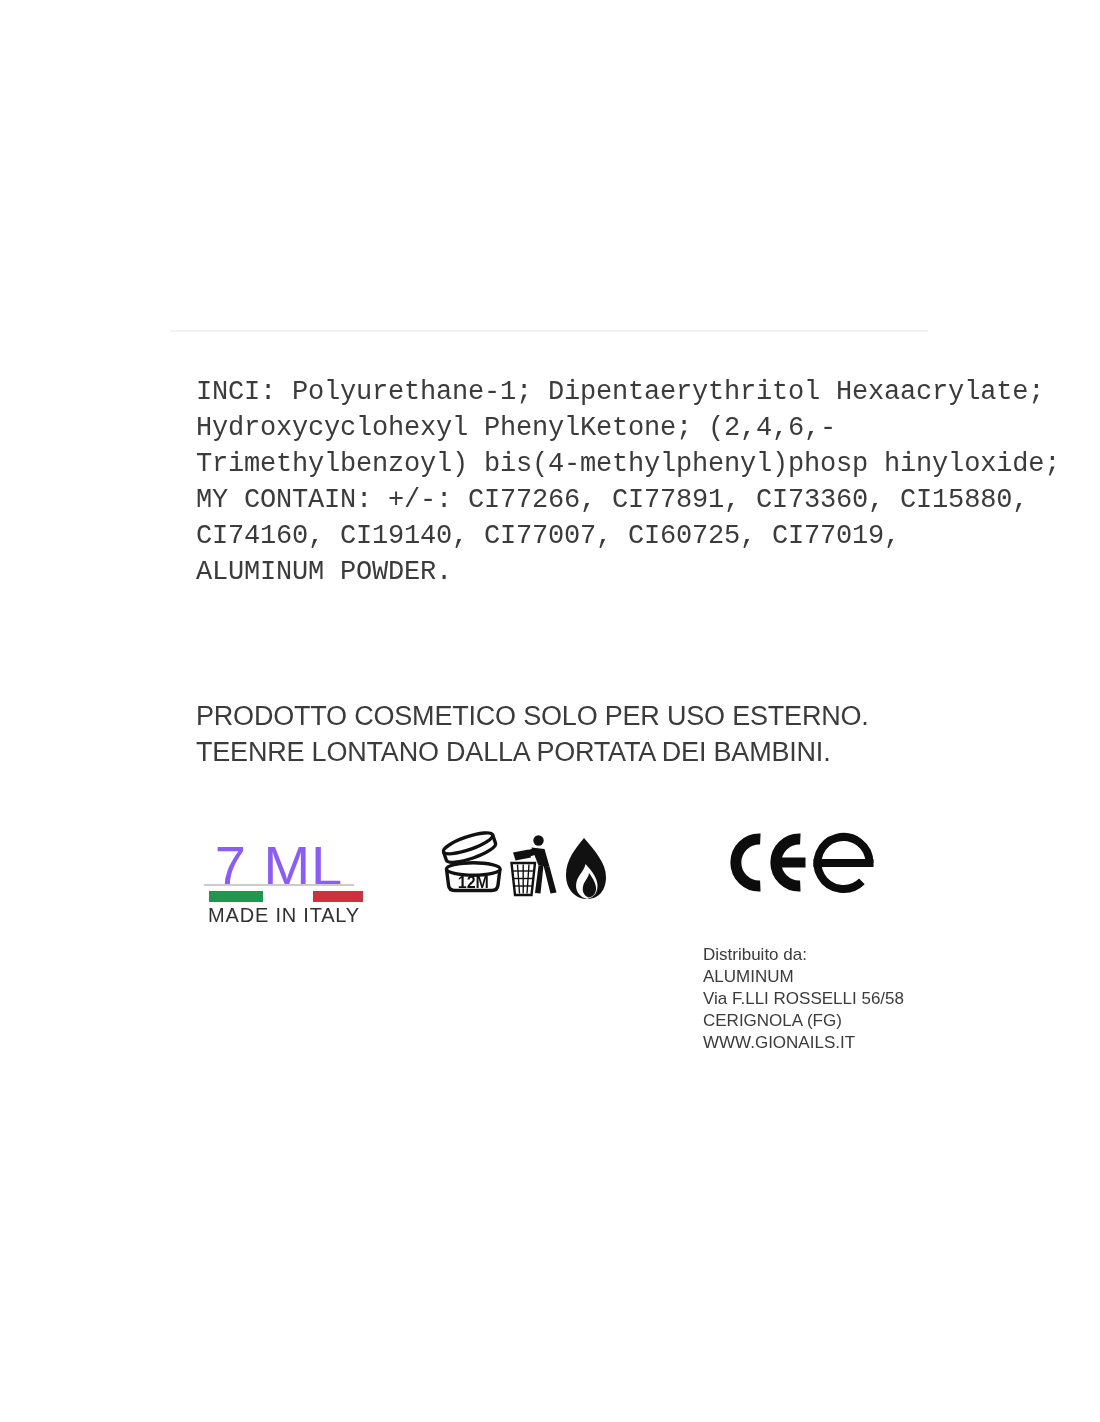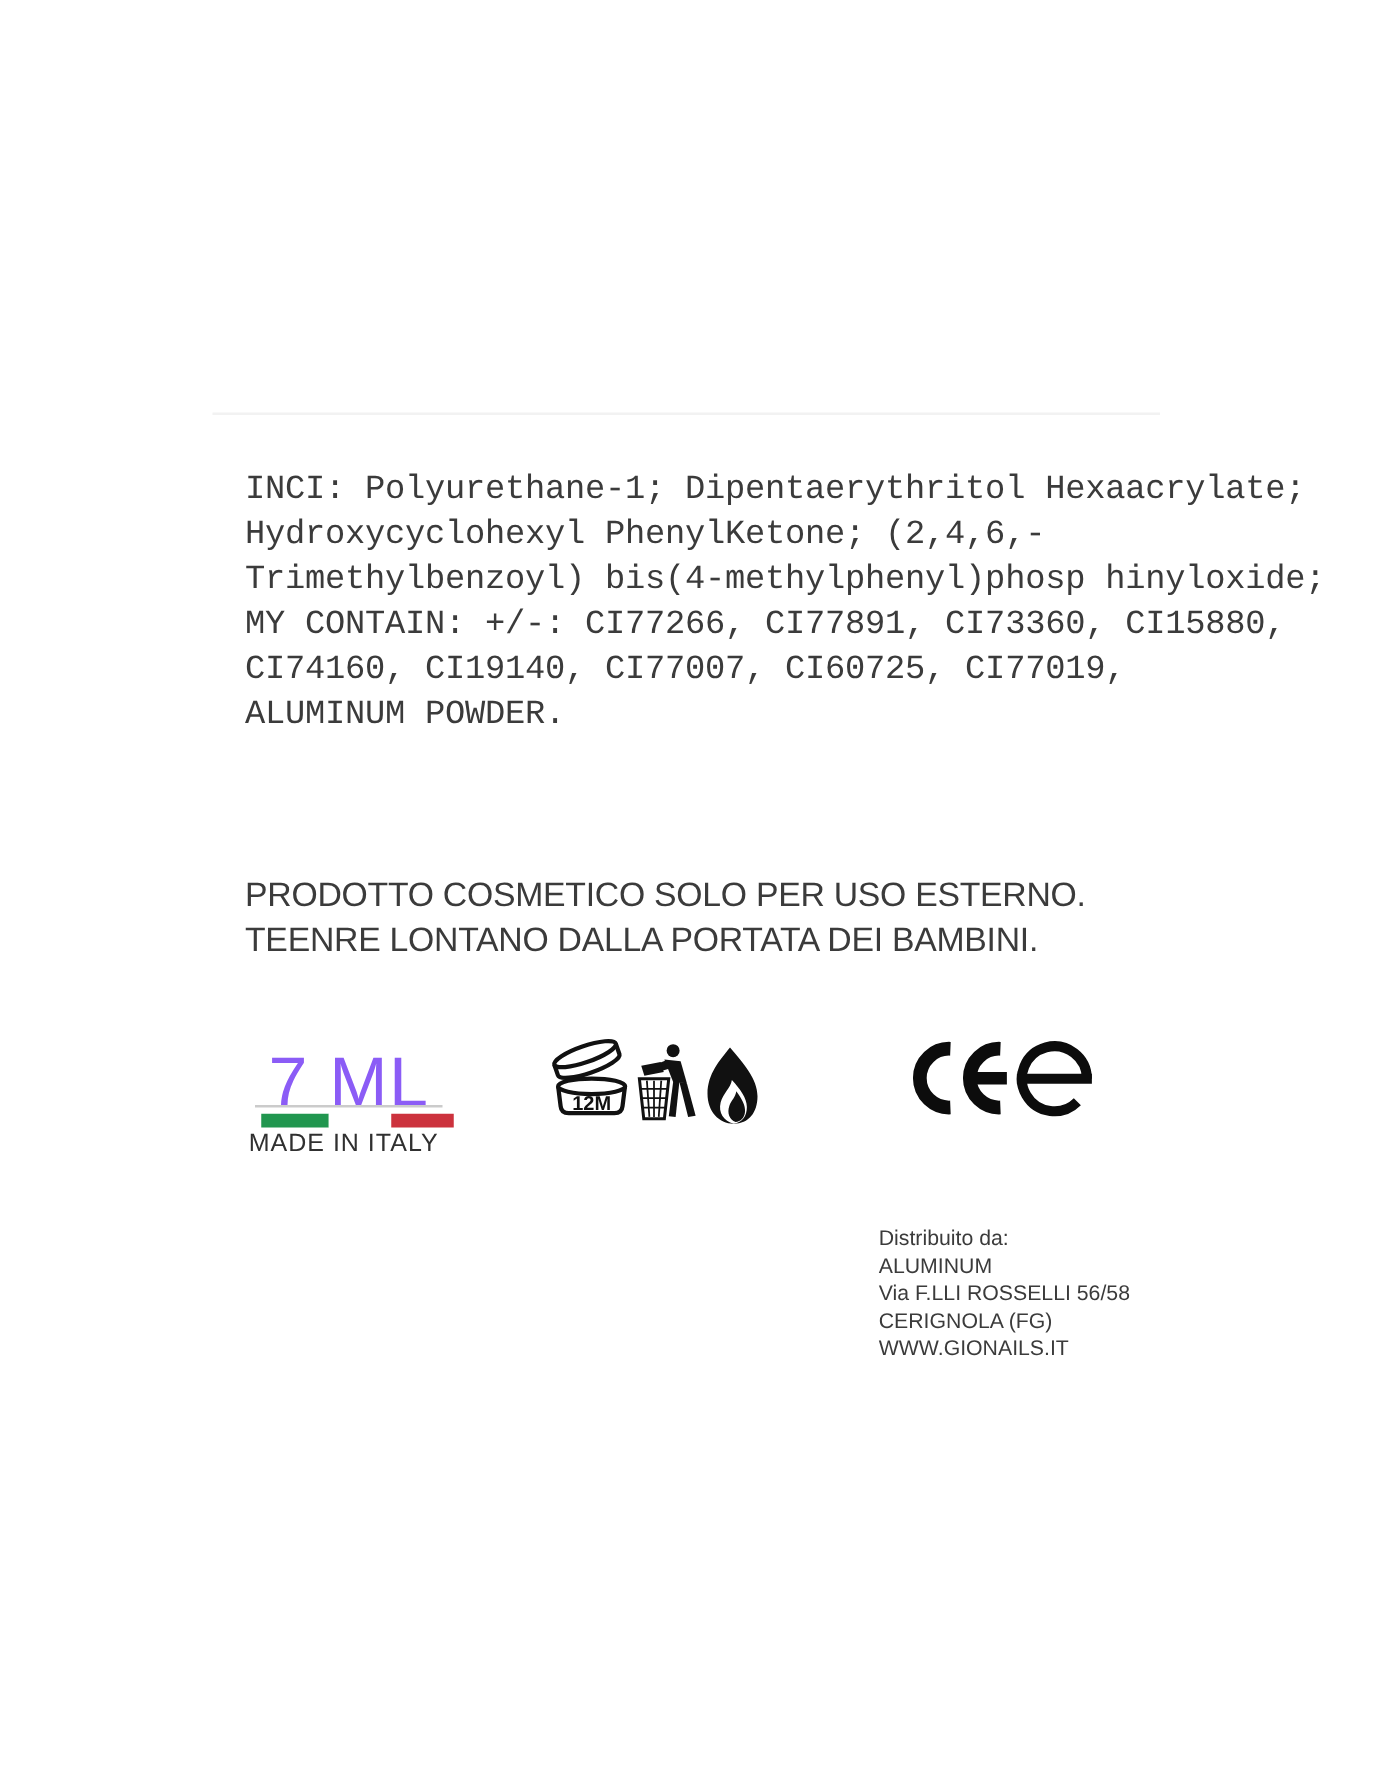--- a/index.html
+++ b/index.html
@@ -9,25 +9,25 @@
   .body-text{position:absolute;left:196px;width:740px;color:#3b3b3b;
              font-size:27px;line-height:36px;letter-spacing:-0.2px;white-space:nowrap;}
   .inci{top:374px;font-family:Liberation Mono, monospace;}
   .warning{top:662px;margin-top:36px;}
   .vol-label{position:absolute;left:204px;top:838px;width:150px;text-align:center;
              font-size:56px;line-height:1;color:#8b5cf6;letter-spacing:1px;white-space:nowrap;}
   .vol-underline{position:absolute;left:204px;top:884px;width:150px;height:2px;background:#cbcbcb;}
   .flag{position:absolute;left:209px;top:891px;display:flex;height:11px;}
   .flag span{display:block;height:11px;}
   .flag .g{width:54px;} .flag .w{width:50px;} .flag .r{width:50px;}
-  .made-in{position:absolute;left:199px;top:903px;width:170px;text-align:left;
+  .made-in{position:absolute;left:199px;top:903px;width:170px;text-align:center;
            font-size:20px;line-height:24px;letter-spacing:0.8px;color:#303030;white-space:nowrap;}
   .icons-svg{position:absolute;left:435px;top:824px;}
   .ce-svg{position:absolute;left:722px;top:824px;}
-  .distributor{position:absolute;left:703px;top:980px;font-size:17px;line-height:22px;
+  .distributor{position:absolute;left:703px;top:944px;font-size:17px;line-height:22px;
                color:#3b3b3b;white-space:nowrap;}
 </style>
 </head>
 <body>
 
 <div class="page">
 
   <div class="divider"></div>
 
   <div class="body-text inci">

